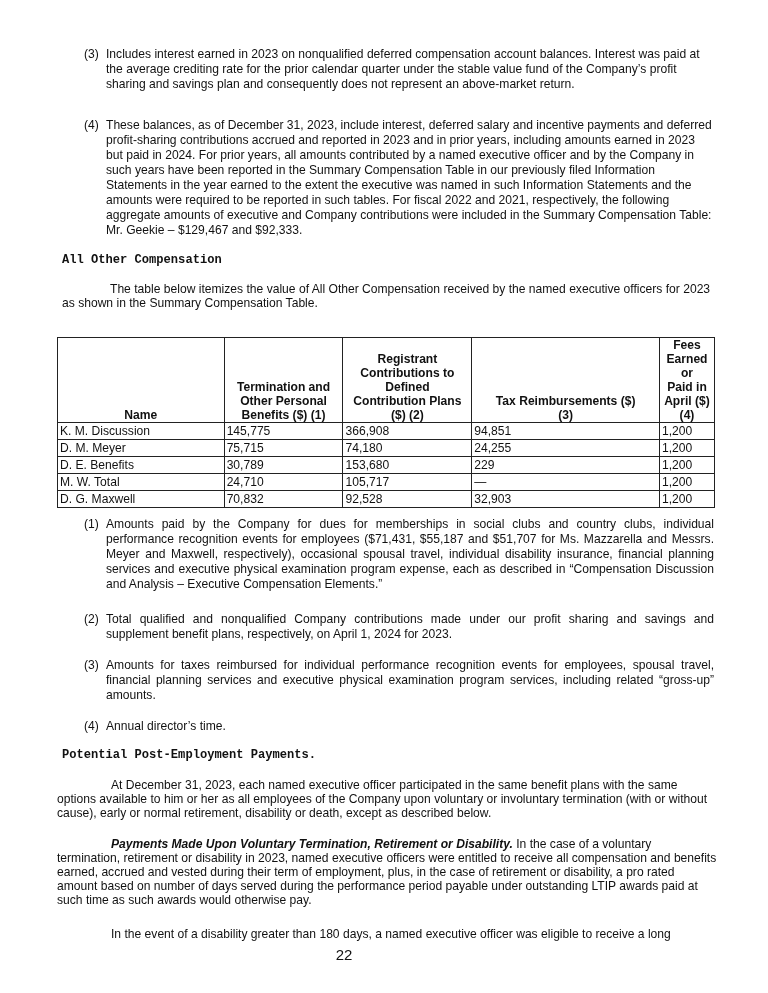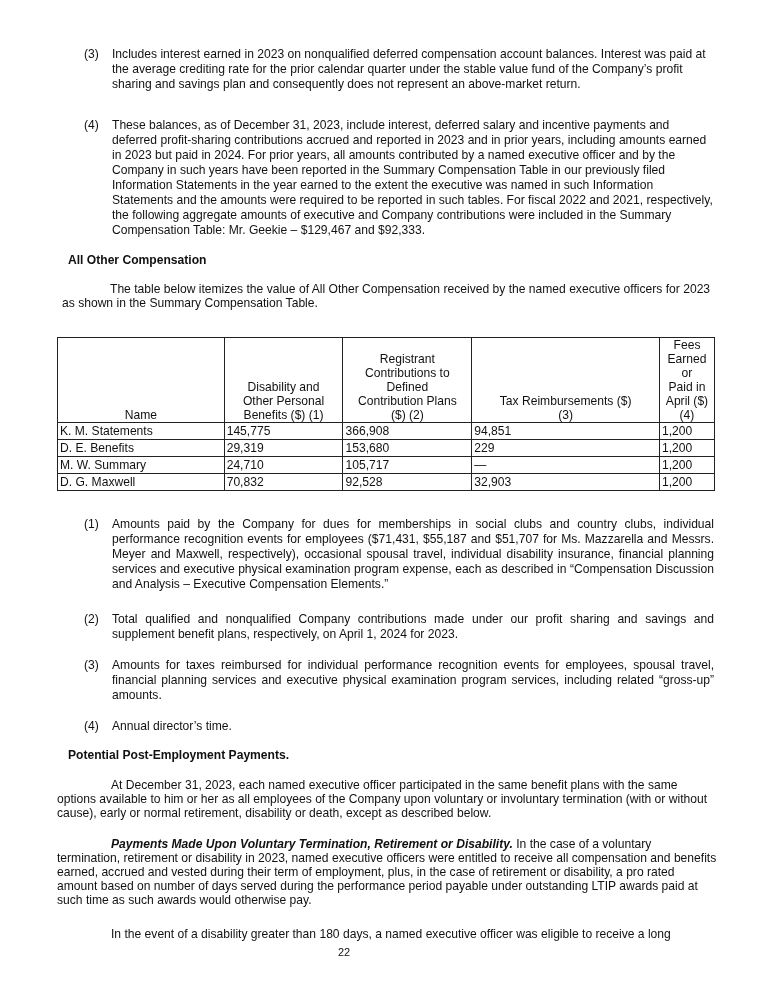--- a/index.html
+++ b/index.html
@@ -2,35 +2,35 @@
 <html><head>
 <meta charset="utf-8">
 <style>
   html, body { margin: 0; padding: 0; background: #ffffff; }
   body {
     width: 768px; height: 993px; position: relative; overflow: hidden;
     font-family: "Liberation Sans", sans-serif; color: #111; font-size: 12.1px;
   }
   .fn { position: absolute; left: 84px; width: 630px; line-height: 15px; }
   .fn .num { position: absolute; left: 0; top: 0; }
-  .fn .txt { margin-left: 28px; display: block; }
+  .fn .txt { margin-left: 22px; display: block; }
   .fn.j .txt { text-align: justify; text-align-last: left; }
-  .heading { position: absolute; left: 68px; font-weight: bold; line-height: 15px; }
+  .heading { position: absolute; left: 62px; font-weight: bold; line-height: 15px; font-family: Liberation Mono, monospace; }
   .para { position: absolute; left: 62px; width: 650px; line-height: 14px; }
   .para .indent { display: inline-block; width: 48px; }
   table.aoc {
     position: absolute; left: 57px; top: 337px; width: 658px;
     border-collapse: collapse; font-size: 12.1px;
   }
   table.aoc th, table.aoc td { border: 1.2px solid #222; padding: 0 2px; line-height: 14px; }
-  table.aoc th { font-weight: normal; text-align: center; vertical-align: bottom; height: 68px; margin-top: 18px; }
+  table.aoc th { font-weight: bold; text-align: center; vertical-align: bottom; height: 68px; margin-top: 18px; }
   table.aoc th.name { text-align: center; }
   table.aoc td { height: 16px; text-align: left; }
   table.aoc td.name { text-align: left; }
-  .pagenum { position: absolute; left: 0; width: 688px; top: 946px; text-align: center; font-size: 11px; }
+  .pagenum { position: absolute; left: 0; width: 688px; top: 946px; text-align: center; font-size: 15px; }
   .bi { font-weight: bold; font-style: italic; }
 </style>
 </head>
 <body>
 
 <div class="fn" style="top:47px;">
   <span class="num">(3)</span>
   <span class="txt">Includes interest earned in 2023 on nonqualified deferred compensation account balances. Interest was paid at the average crediting rate for the prior calendar quarter under the stable value fund of the Company’s profit sharing and savings plan and consequently does not represent an above-market return.</span>
 </div>
 <div class="fn" style="top:118px;">
@@ -47,43 +47,50 @@
   <colgroup>
     <col style="width:167px">
       <col style="width:119px">
       <col style="width:129px">
       <col style="width:188px">
       <col style="width:55px">
   </colgroup>
   <thead>
     <tr>
       <th class="name"><span>Name</span></th>
-      <th><span>Disability and</span><br><span>Other Personal</span><br><span>Benefits ($) (1)</span></th>
+      <th><span>Termination and</span><br><span>Other Personal</span><br><span>Benefits ($) (1)</span></th>
       <th><span>Registrant</span><br><span>Contributions to</span><br><span>Defined</span><br><span>Contribution Plans</span><br><span>($) (2)</span></th>
       <th><span>Tax Reimbursements ($)</span><br><span>(3)</span></th>
       <th><span>Fees</span><br><span>Earned or</span><br><span>Paid in</span><br><span>April ($)</span><br><span>(4)</span></th>
     </tr>
   </thead>
   <tbody>
     <tr>
-      <td class="name">K. M. Statements</td>
+      <td class="name">K. M. Discussion</td>
       <td>145,775</td>
       <td>366,908</td>
       <td>94,851</td>
       <td>1,200</td>
     </tr>
     <tr>
+      <td class="name">D. M. Meyer</td>
+      <td>75,715</td>
+      <td>74,180</td>
+      <td>24,255</td>
+      <td>1,200</td>
+    </tr>
+    <tr>
       <td class="name">D. E. Benefits</td>
-      <td>29,319</td>
+      <td>30,789</td>
       <td>153,680</td>
       <td>229</td>
       <td>1,200</td>
     </tr>
     <tr>
-      <td class="name">M. W. Summary</td>
+      <td class="name">M. W. Total</td>
       <td>24,710</td>
       <td>105,717</td>
       <td>—</td>
       <td>1,200</td>
     </tr>
     <tr>
       <td class="name">D. G. Maxwell</td>
       <td>70,832</td>
       <td>92,528</td>
       <td>32,903</td>

